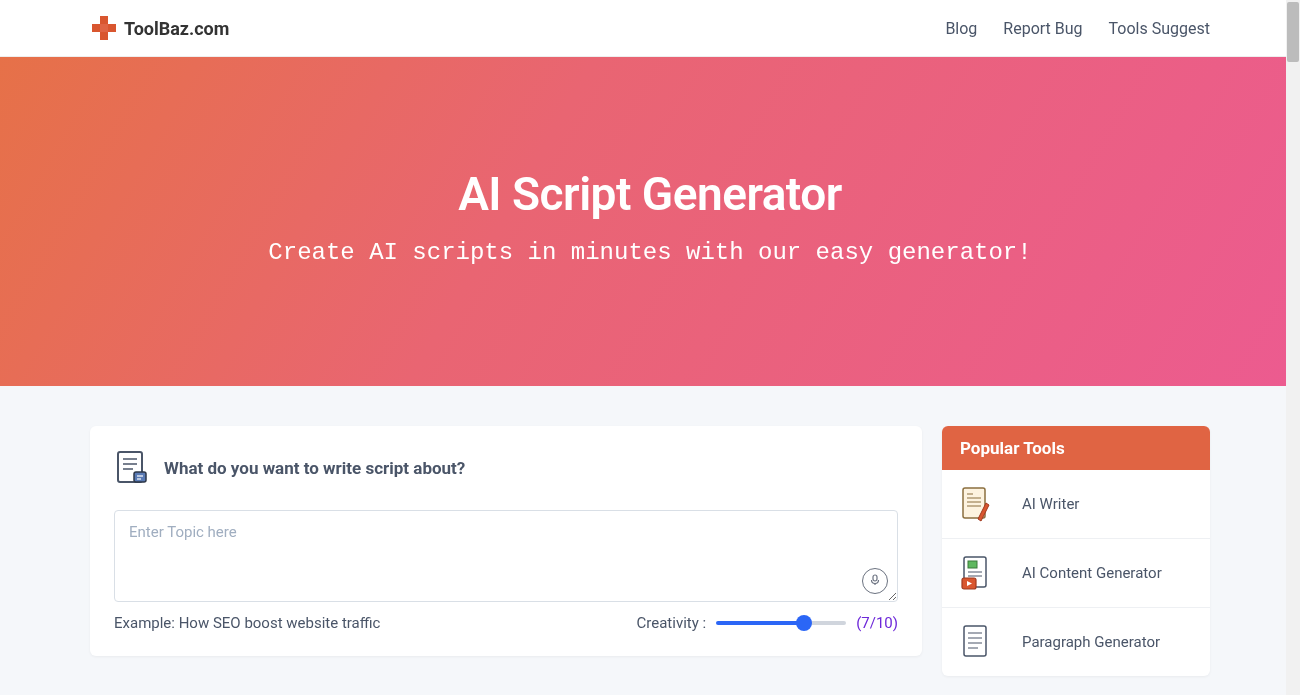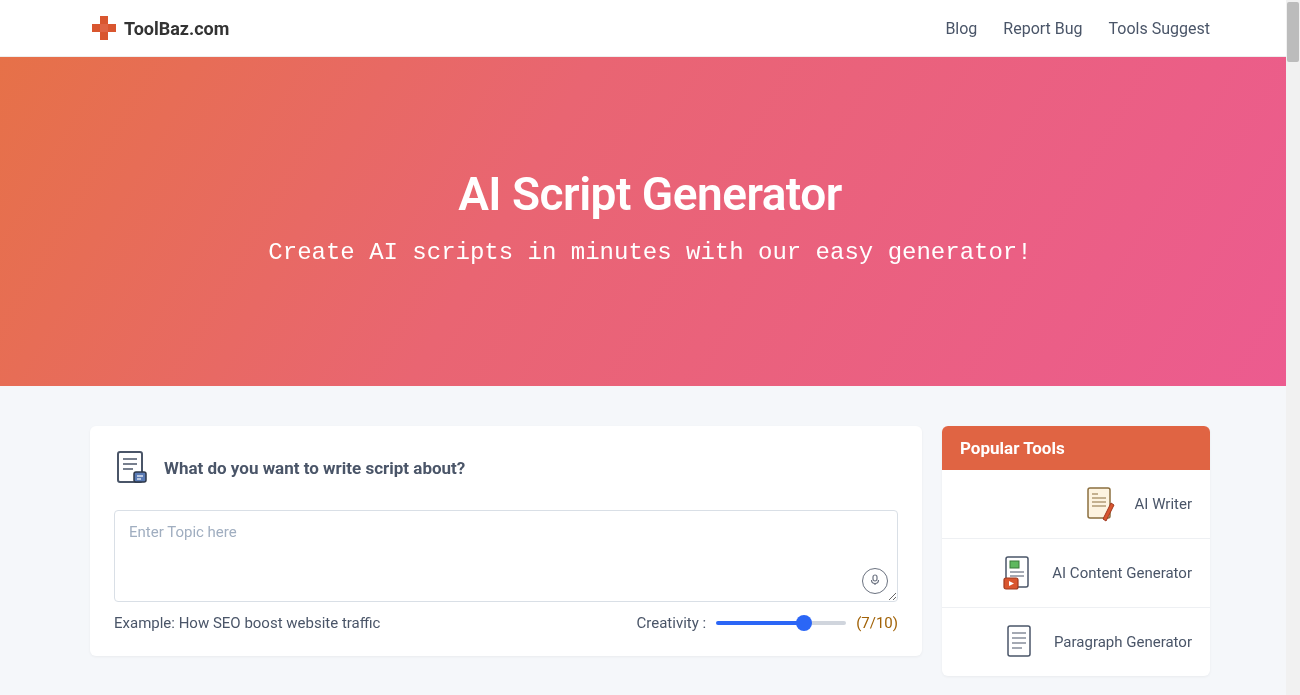--- a/index.html
+++ b/index.html
@@ -28,25 +28,25 @@
     .topic-input::placeholder { color: #a0aec0; }
     .mic-btn { position: absolute; right: 10px; bottom: 12px; width: 26px; height: 26px; border: 1.5px solid #6b7280; border-radius: 50%; background: #fff; display: flex; align-items: center; justify-content: center; cursor: pointer; }
     .mic-btn svg { width: 12px; height: 12px; }
     
     .controls-row { display: flex; justify-content: space-between; align-items: center; margin-top: 8px; font-size: 15px; color: #4a5568; }
     .example-text { color: #4a5568; }
     .creativity-wrap { display: flex; align-items: center; gap: 10px; }
     .slider { -webkit-appearance: none; width: 130px; height: 4px; background: #d0d5dd; border-radius: 3px; outline: none; }
     .slider::-webkit-slider-thumb { -webkit-appearance: none; width: 16px; height: 16px; background: #2b66f6; border-radius: 50%; cursor: pointer; }
     .slider::-moz-range-thumb { width: 16px; height: 16px; background: #2b66f6; border-radius: 50%; cursor: pointer; border: none; }
-    .creativity-value { color: #a16207; }
+    .creativity-value { color: #6d28d9; }
     
     .sidebar { width: 268px; background: #fff; border-radius: 6px; overflow: hidden; box-shadow: 0 1px 3px rgba(0,0,0,0.05); }
     .sidebar-header { background: #e06443; color: #fff; padding: 12px 18px; font-size: 17px; font-weight: 700; }
-    .tool-item { display: flex; align-items: center; gap: 18px; padding: 15px 18px; border-bottom: 1px solid #eef0f3; cursor: pointer; justify-content: flex-end; }
+    .tool-item { display: flex; align-items: center; gap: 30px; padding: 15px 18px; border-bottom: 1px solid #eef0f3; cursor: pointer; }
     .tool-item:last-child { border-bottom: none; }
     .tool-icon { width: 32px; height: 38px; flex-shrink: 0; }
     .tool-label { font-size: 15px; color: #4a5568; }
     
     .scrollbar { position: absolute; right: 0; top: 0; width: 14px; height: 100%; background: #f1f1f1; }
     .scrollbar-thumb { position: absolute; right: 1px; top: 2px; width: 12px; height: 60px; background: #bcbcbc; border-radius: 2px; }
     
     
     input[type=range] { background: linear-gradient(to right, #2b66f6 0%, #2b66f6 70%, #d0d5dd 70%, #d0d5dd 100%); }
   </style>

